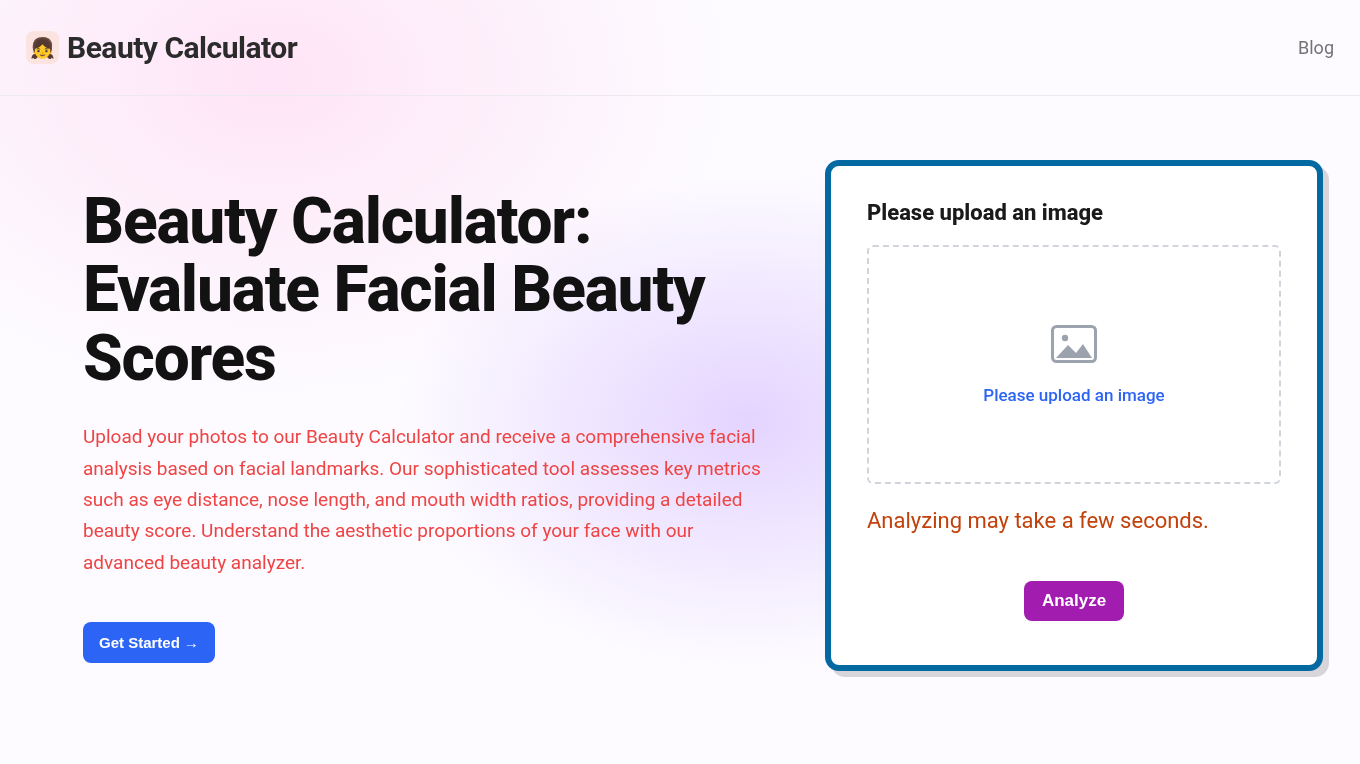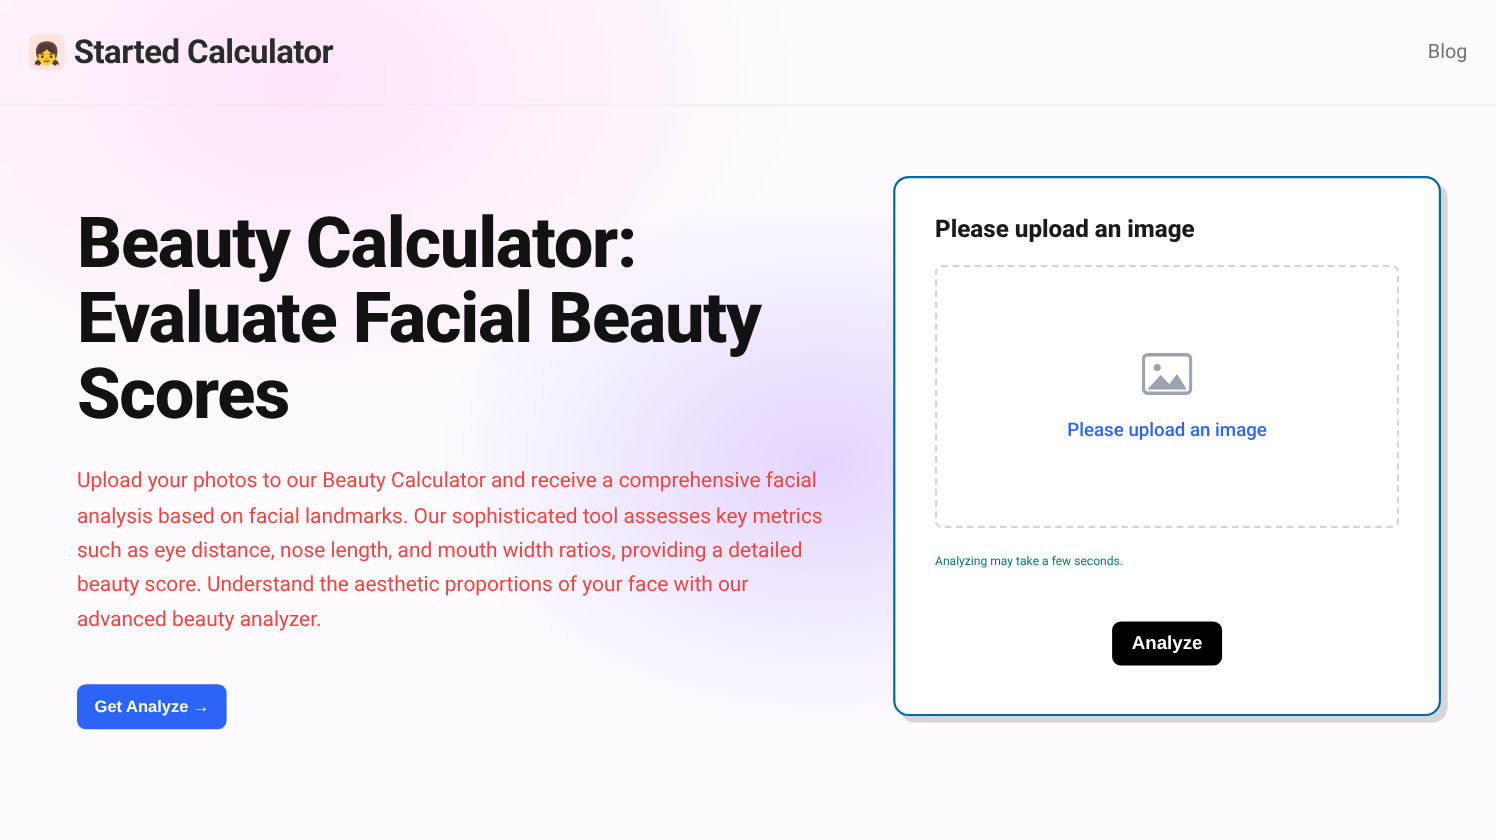--- a/index.html
+++ b/index.html
@@ -49,22 +49,21 @@
   }
   .blog-link {
     color: #737373;
     font-size: 18px;
     text-decoration: none;
     cursor: pointer;
   }
 
   .content {
     display: flex;
-    padding-left: 38px;
-    margin-left: 32px;
+    padding-left: 83px;
   }
   .left {
     width: 700px;
     padding-top: 92px;
   }
   h1 {
     font-size: 64px;
     font-weight: 800;
     line-height: 1.07;
     letter-spacing: -1.2px;
@@ -94,21 +93,21 @@
     margin-left: 4px;
   }
 
   .right {
     margin-left: 42px;
     padding-top: 64px;
   }
   .card {
     width: 498px;
     background: #fff;
-    border: 2px solid #0369a1;
+    border: 6px solid #0369a1;
     border-radius: 14px;
     box-shadow: 6px 6px 0 0 rgba(0,0,0,0.15);
     padding: 34px 36px 44px;
   }
   .card-title {
     font-size: 22px;
     font-weight: 800;
     color: #1a1a1a;
     margin-bottom: 20px;
   }
@@ -126,58 +125,58 @@
   .drop-icon {
     color: #9ca3af;
     margin-bottom: 18px;
   }
   .drop-text {
     color: #2c65f5;
     font-size: 17px;
     font-weight: 500;
   }
   .note {
-    color: #0f766e;
-    font-size: 11px;
+    color: #c2410c;
+    font-size: 22px;
     margin-bottom: 48px;
   }
   .analyze-wrap {
     display: flex;
     justify-content: center;
   }
   .analyze {
-    background: #000000;
+    background: #a21caf;
     color: #fff;
     font-size: 17px;
     font-weight: 700;
     padding: 10px 18px;
     border-radius: 8px;
     border: none;
     cursor: pointer;
   }
 </style>
 </head>
 <body>
 
 <header>
   <div class="logo">
     <span>👧</span>
   </div>
-  <div class="brand">Started Calculator</div>
+  <div class="brand">Beauty Calculator</div>
   <nav>
     <a class="blog-link">Blog</a>
   </nav>
 </header>
 
 <div class="content">
   <div class="left">
     <h1>Beauty Calculator: Evaluate Facial Beauty Scores</h1>
     <p class="desc">Upload your photos to our Beauty Calculator and receive a comprehensive facial analysis based on facial landmarks. Our sophisticated tool assesses key metrics such as eye distance, nose length, and mouth width ratios, providing a detailed beauty score. Understand the aesthetic proportions of your face with our advanced beauty analyzer.</p>
     <button class="cta">
-      <span>Get Analyze</span>
+      <span>Get Started</span>
       <span class="cta-arrow">→</span>
     </button>
   </div>
 
   <div class="right">
     <div class="card">
       <div class="card-title">Please upload an image</div>
 
       <div class="dropzone">
         <span class="drop-icon">

